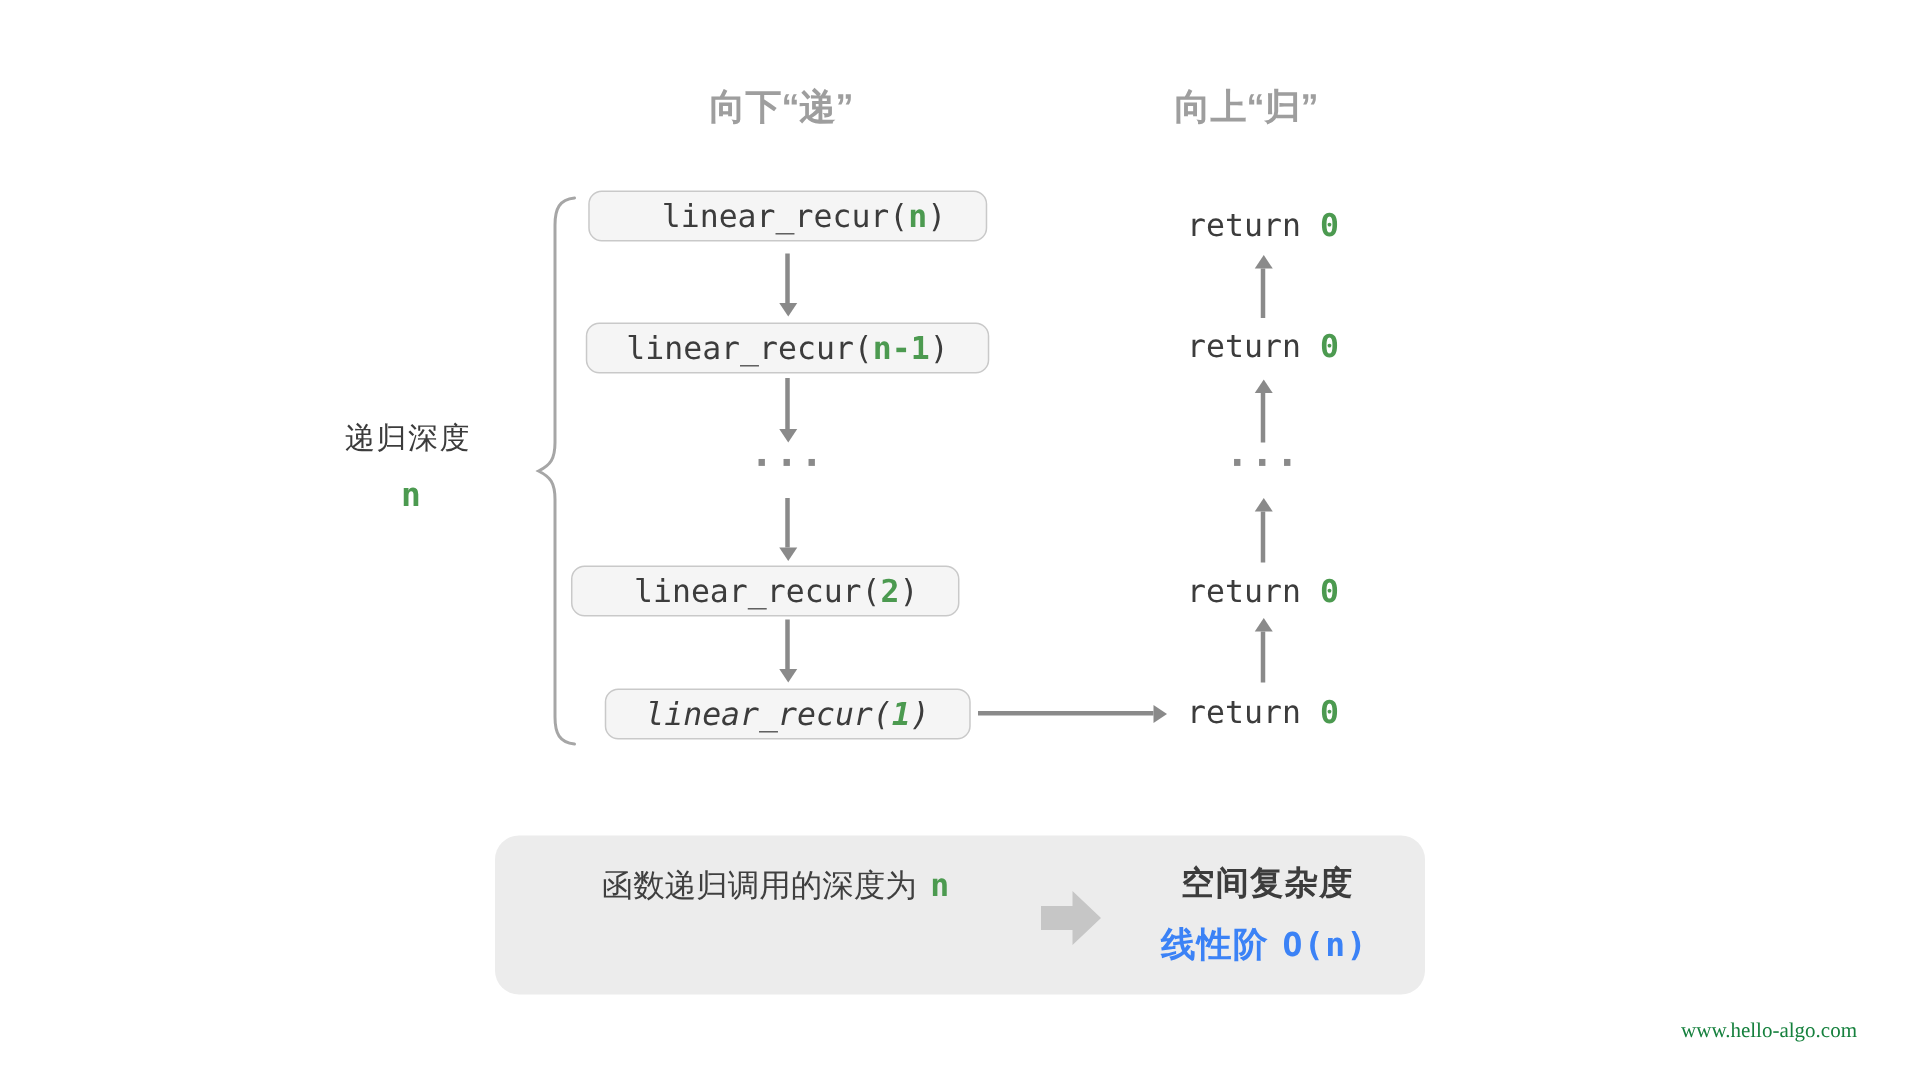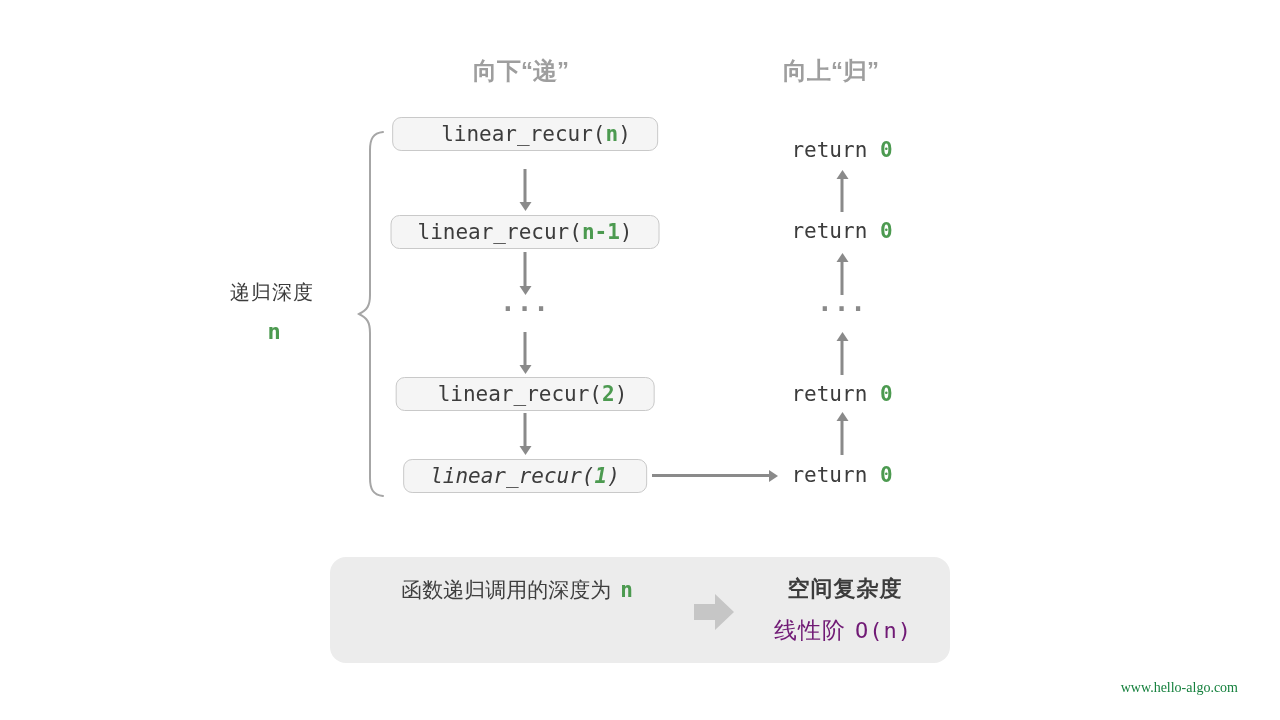--- a/index.html
+++ b/index.html
@@ -4,21 +4,21 @@
 <style>
   html,body{margin:0;padding:0;background:#ffffff;}
   .canvas{position:relative;width:1280px;height:720px;overflow:hidden;background:#ffffff;
           font-family:"Liberation Sans",sans-serif;}
   .abs{position:absolute;}
   .center{transform:translate(-50%,-50%);white-space:nowrap;}
   .cx{transform:translateX(-50%);white-space:nowrap;}
 
   .code{font-family:"DejaVu Sans Mono",monospace;font-size:21px;color:#3c3c3c;}
   .green{color:#4c9a50;font-weight:bold;}
-  .blue{color:#701a75;font-weight:normal;}
+  .blue{color:#3b82f6;font-weight:bold;}
 
   .codebox{background:#f5f5f5;border:1.5px solid #c9c9c9;border-radius:9px;
            padding:3px 26px;line-height:26px;}
 
   .hdr{font-size:24px;font-weight:bold;color:#9e9e9e;}
   .depth-text{font-size:20px;color:#3c3c3c;letter-spacing:1px;}
   .terminate{font-size:21px;font-weight:bold;color:#9e9e9e;line-height:26px;text-align:center;}
 
   .dots{font-family:"DejaVu Sans Mono",monospace;font-weight:bold;font-size:26px;
         color:#8a8a8a;letter-spacing:1px;}
@@ -54,27 +54,27 @@
   <div class="abs center hdr" style="left:521px;top:71px;">向下“递”</div>
   <div class="abs center hdr" style="left:831px;top:71px;">向上“归”</div>
 
   <div class="abs center depth-text" style="left:272px;top:292px;">递归深度</div>
   <div class="abs center code green" style="left:274px;top:331px;font-size:22px;">n</div>
 
   <svg class="abs" style="left:357px;top:130px;" width="28" height="368" viewBox="0 0 28 368">
     <path d="M 26 2 C 16 3 13 9 13 20 L 13 165 C 13 176 10 180 2 184 C 10 188 13 192 13 203 L 13 348 C 13 359 16 365 26 366" fill="none" stroke="#a6a6a6" stroke-width="2" stroke-linecap="round"></path>
   </svg>
 
-  <div class="abs center code codebox" style="left:525px;top:134px;padding-left:48px;">
+  <div class="abs center code codebox" style="left:525px;top:144px;padding-left:48px;">
     <span>linear_recur(</span><span class="green">n</span><span>)</span>
   </div>
   <div class="abs center code codebox" style="left:525px;top:232px;">
     <span>linear_recur(</span><span class="green">n-1</span><span>)</span>
   </div>
-  <div class="abs center code codebox" style="left:525px;top:394px;padding-left:41px;">
+  <div class="abs center code codebox" style="left:510px;top:394px;padding-left:41px;">
     <span>linear_recur(</span><span class="green">2</span><span>)</span>
   </div>
   <div class="abs center code codebox" style="left:525px;top:476px;font-style:italic;">
     <span>linear_recur(</span><span class="green">1</span><span>)</span>
   </div>
 
   <div class="abs center dots" style="left:525px;top:309px;">···</div>
 
   <div class="abs cx arr-v arr-down" style="left:525px;top:169px;height:33px;"></div>
   <div class="abs cx arr-v arr-down" style="left:525px;top:252px;height:34px;"></div>

